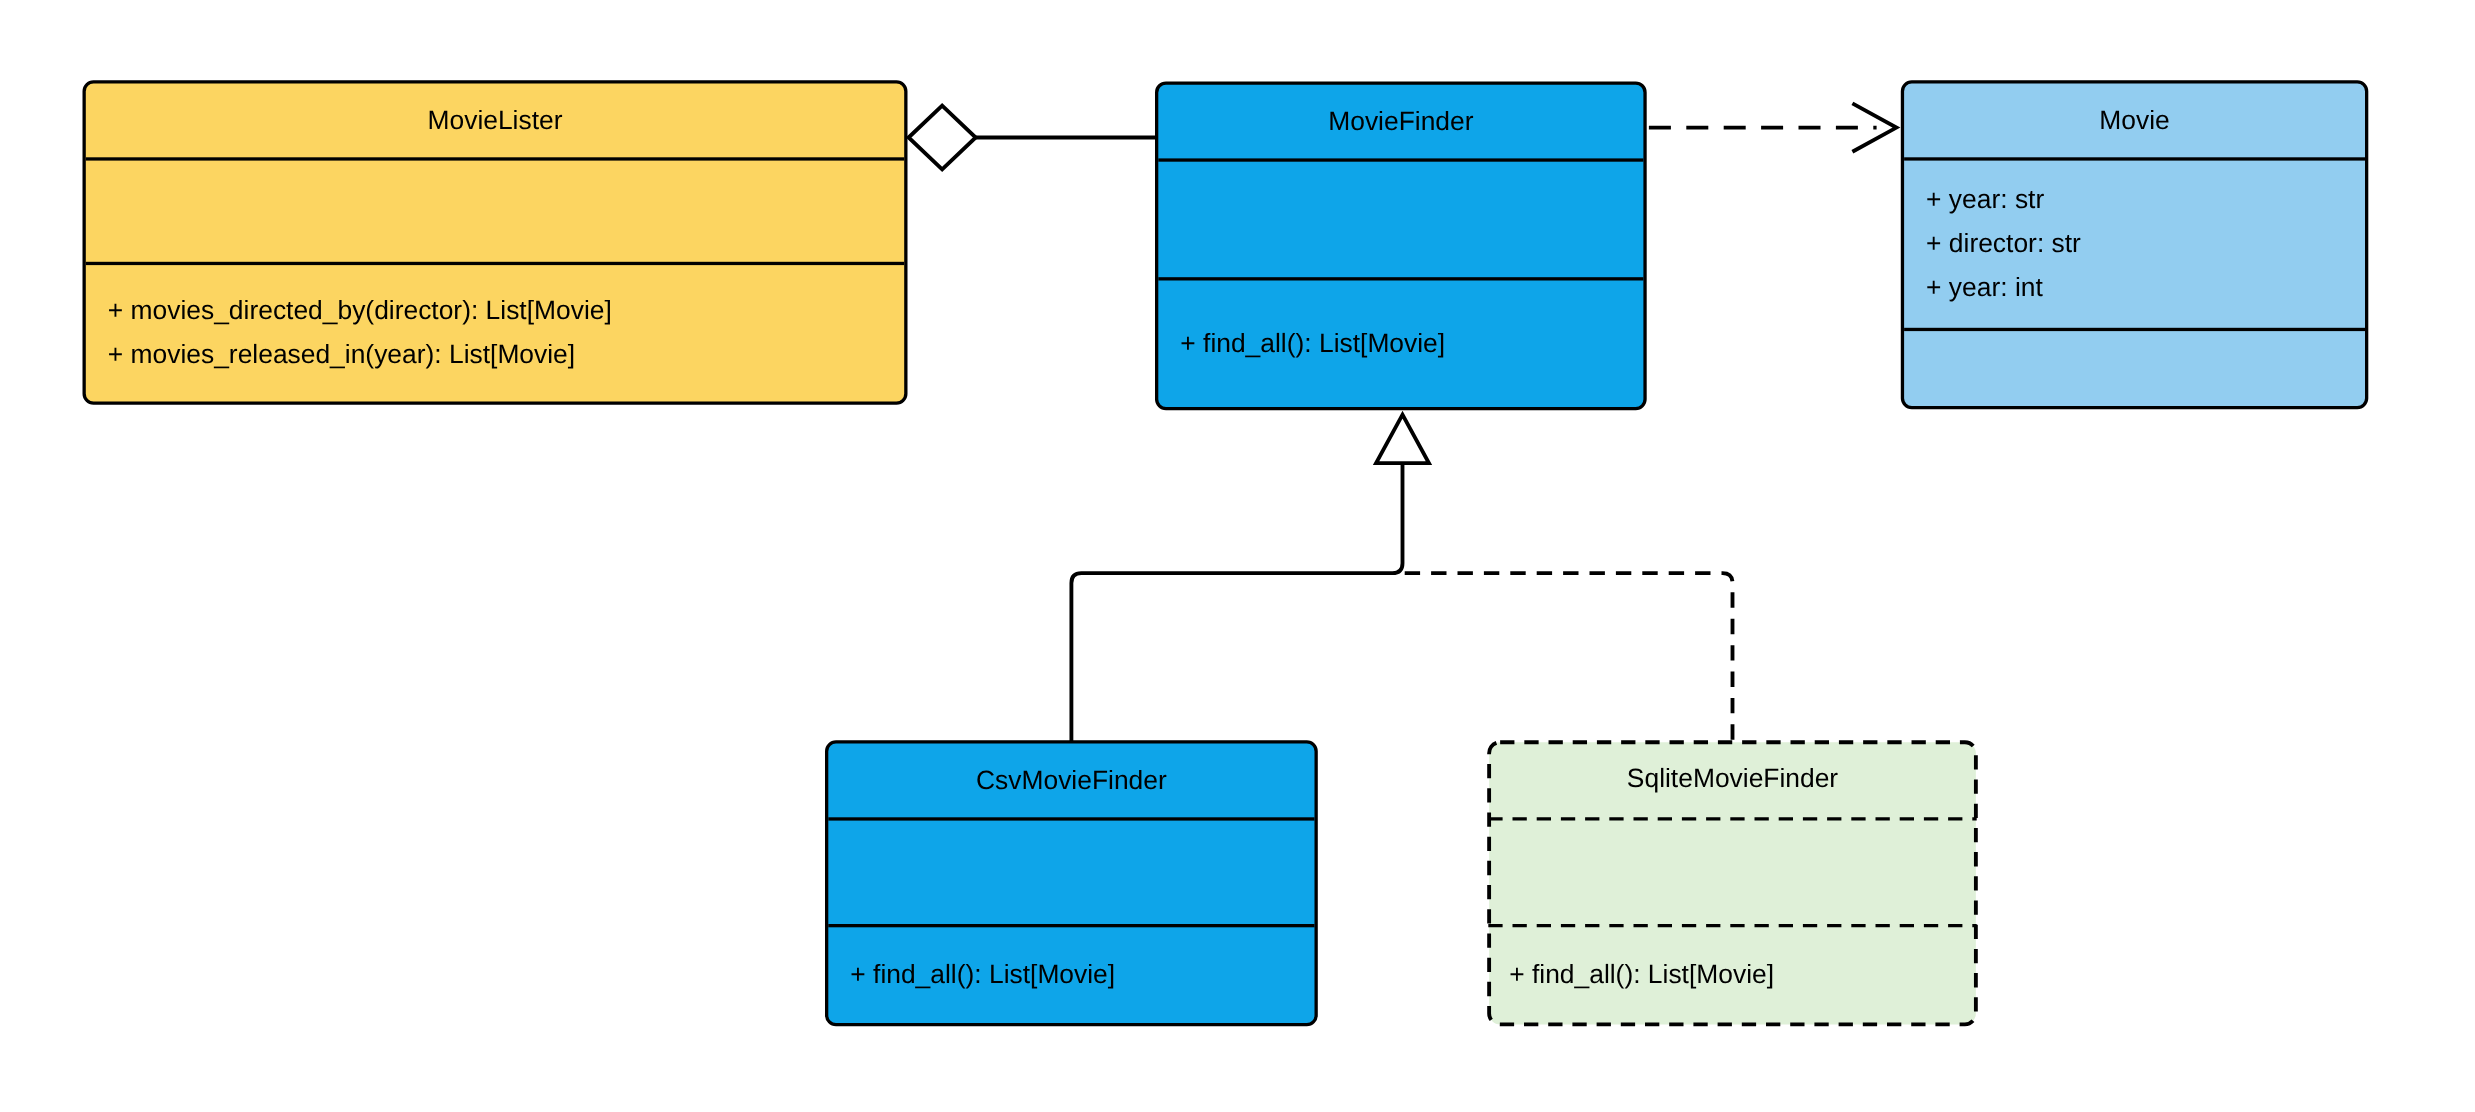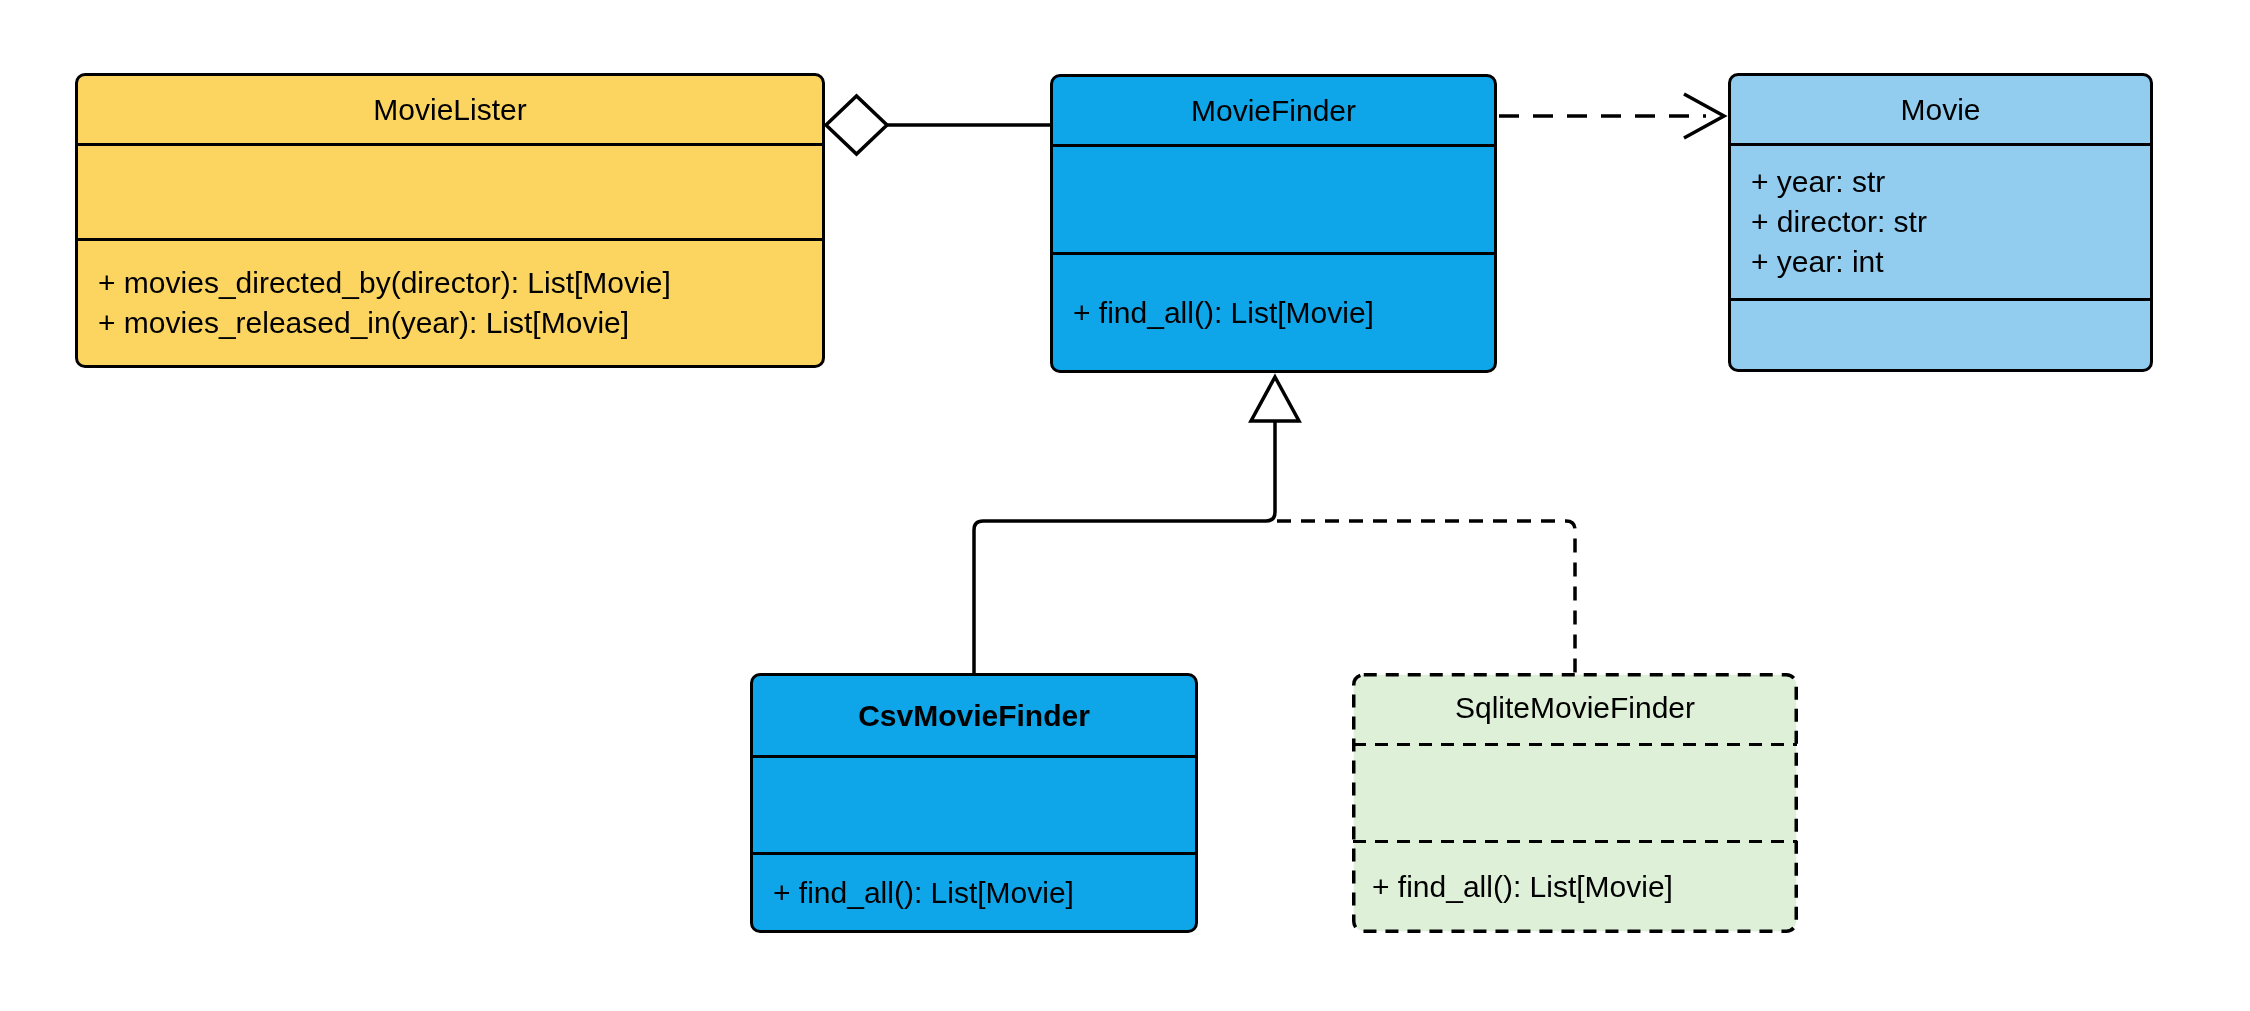--- a/index.html
+++ b/index.html
@@ -20,21 +20,21 @@
     z-index: 1;
   }
 
   .uml-class {
     position: absolute;
     z-index: 2;
     display: flex;
     flex-direction: column;
     border: 3.5px solid #000;
     border-radius: 10px;
-    font-size: 30px;
+    font-size: 24px;
     line-height: 40px;
   }
   .uml-class.dashed-box {
     border: none;           
     background: transparent;
   }
 
   .fill-yellow { background: #FCD561; }
   .fill-green  { background: #0ea5e9; }
   .fill-blue   { background: #92CDF0; }
@@ -104,21 +104,21 @@
     <div class="uml-title" style="height:70px;">Movie</div>
     <div class="uml-section with-sep" style="height:155px;">
       <div class="member">+ year: str</div>
       <div class="member">+ director: str</div>
       <div class="member">+ year: int</div>
     </div>
     <div class="uml-section" style="flex:1;"></div>
   </div>
 
   <div class="uml-class fill-green" style="left:750px; top:673px; width:448px; height:260px;">
-    <div class="uml-title" style="height:82px;font-weight:bold;">CsvMovieFinder</div>
+    <div class="uml-title" style="height:70px;">CsvMovieFinder</div>
     <div class="uml-section with-sep" style="height:97px;"></div>
     <div class="uml-section" style="flex:1;">
       <div class="member">+ find_all(): List[Movie]</div>
     </div>
   </div>
 
   <div class="uml-class dashed-box" style="left:1352px; top:673px; width:446px; height:260px;">
     <div class="uml-title" style="height:70px;">SqliteMovieFinder</div>
     <div class="uml-section with-sep" style="height:97px;"></div>
     <div class="uml-section" style="flex:1;">

